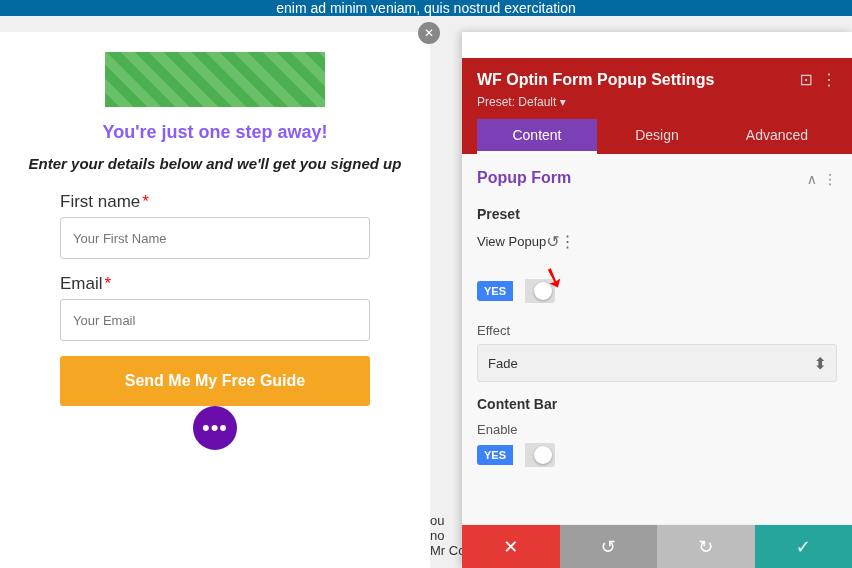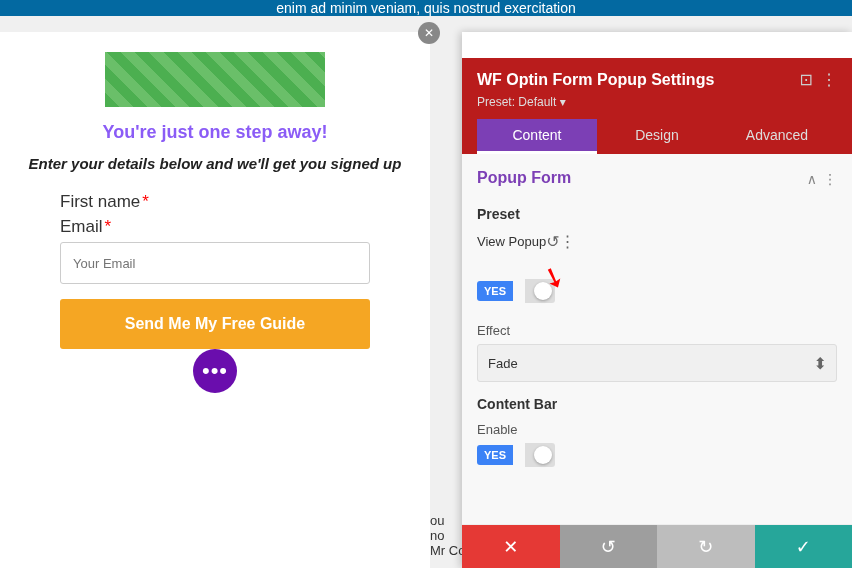--- a/index.html
+++ b/index.html
@@ -407,20 +407,21 @@
   </div>
 
   <div class="popup-banner"></div>
 
   <div class="popup-title">You're just one step away!</div>
   <div class="popup-subtitle">Enter your details below and we'll get you signed up</div>
 
   <div class="popup-label">
     <span>First name</span><span class="required">*</span>
   </div>
+  <input class="popup-input" type="text" placeholder="Your First Name" style="">
 
   <div class="popup-label">
     <span>Email</span><span class="required">*</span>
   </div>
   <input class="popup-input" type="email" placeholder="Your Email" style="">
 
   <button class="popup-submit-btn">Send Me My Free Guide</button>
 
   <div class="popup-fab">
     <span>•••</span>

